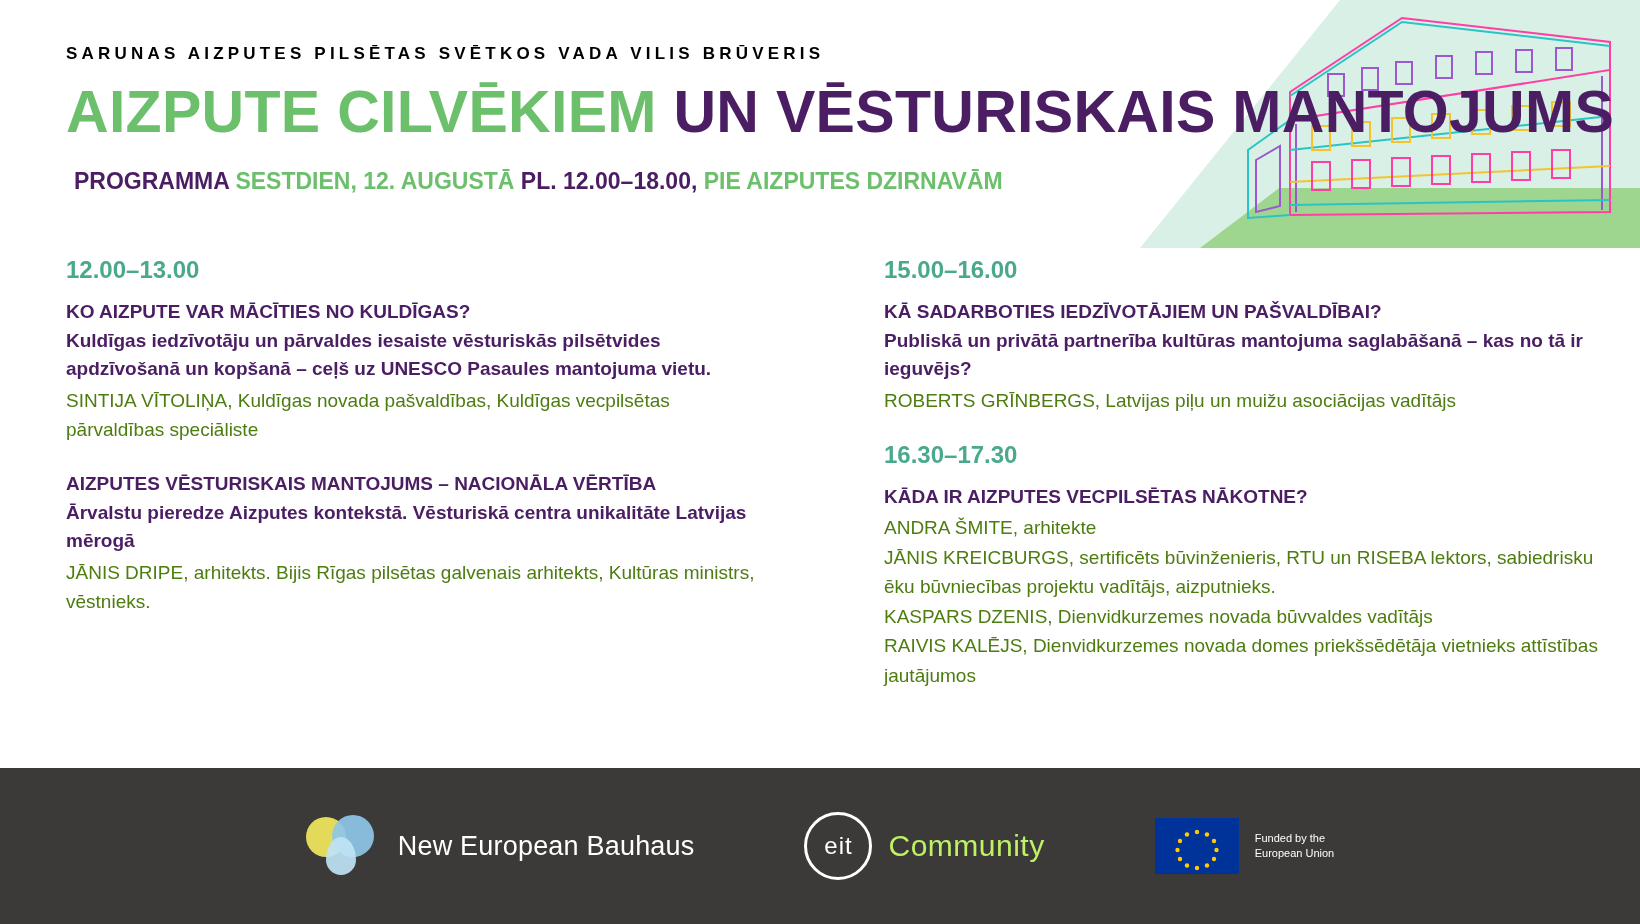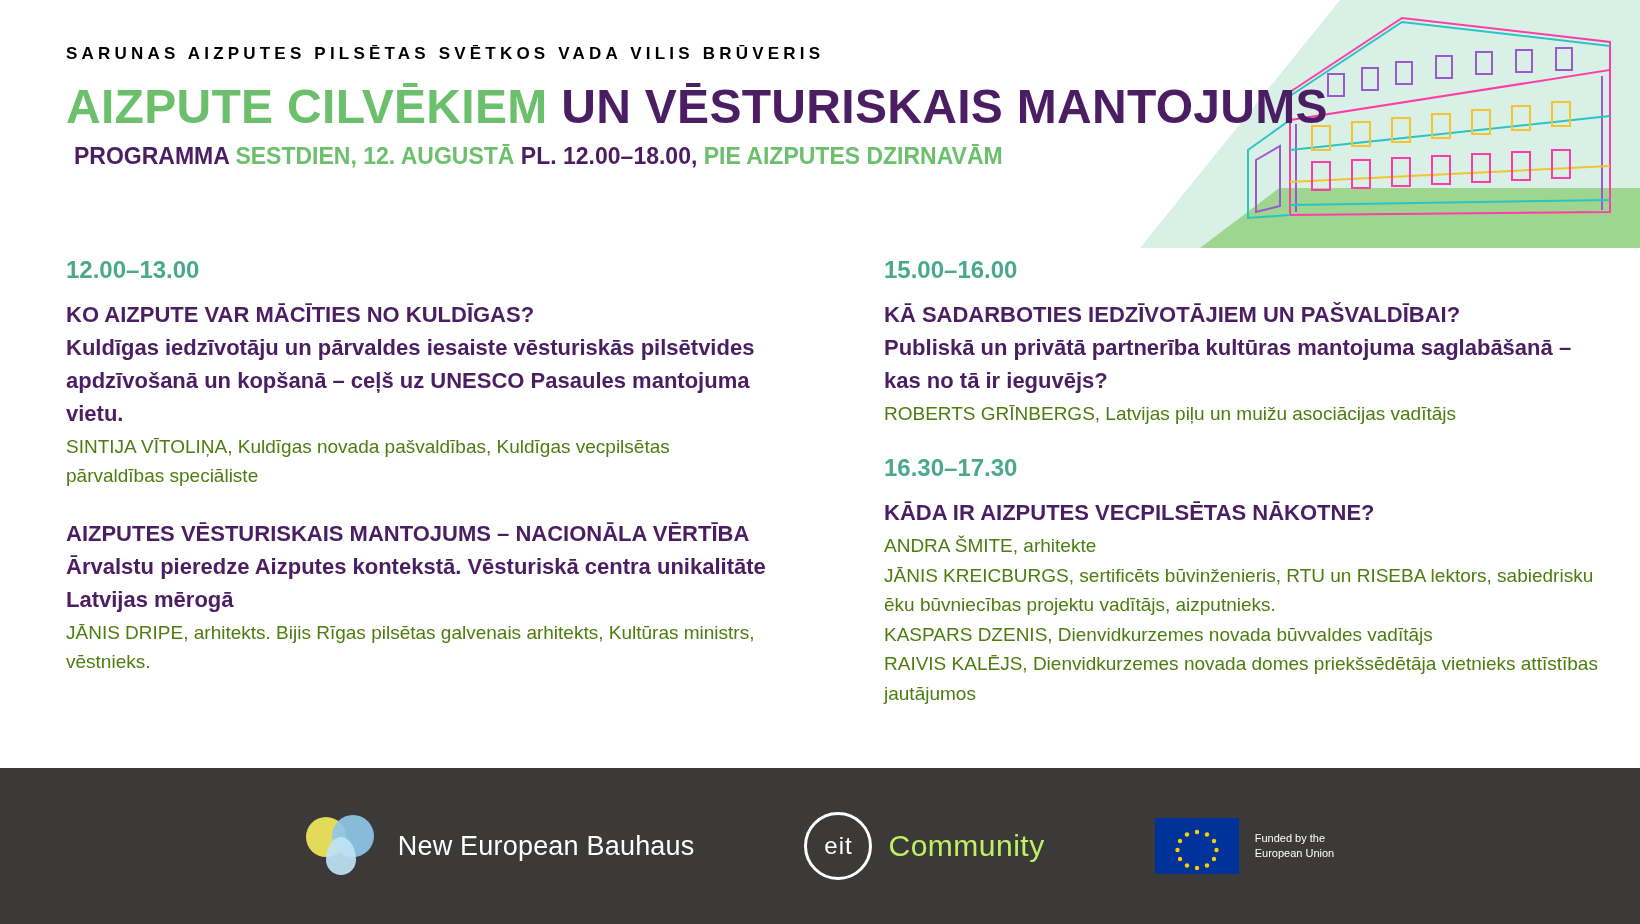--- a/index.html
+++ b/index.html
@@ -60,24 +60,24 @@
   }
   .kicker {
     font-size: 17px;
     font-weight: bold;
     letter-spacing: 4.2px;
     color: #000000;
     margin: 0 0 18px 0;
     white-space: nowrap;
   }
   .title {
-    font-size: 48px;
+    font-size: 59px;
     font-weight: bold;
     letter-spacing: 0.3px;
-    margin: 0 0 11px 0;
+    margin: 0 0 24px 0;
     line-height: 1.05;
     white-space: nowrap;
   }
   .title .green { color: #6cbf6b; }
   .title .purple { color: #4b1d63; }
 
   .subline {
     font-size: 23px;
     font-weight: bold;
     margin: 8px;
@@ -103,21 +103,21 @@
   .col-right { left: 884px; width: 720px; }
 
   .slot { margin-bottom: 26px; }
   .slot-time {
     font-size: 24px;
     font-weight: bold;
     color: #4aa98c;
     margin: 0 0 14px 0;
   }
   .slot-heading {
-    font-size: 22px;
+    font-size: 19px;
     font-weight: bold;
     color: #4b1d63;
     line-height: 1.5;
     margin: 0 0 2px 0;
   }
   .slot-speakers {
     font-size: 19px;
     color: #4d7c0f;
     line-height: 1.55;
     margin: 0;

